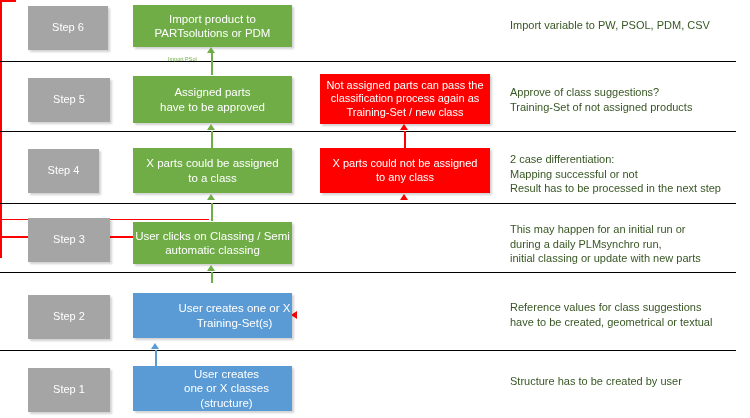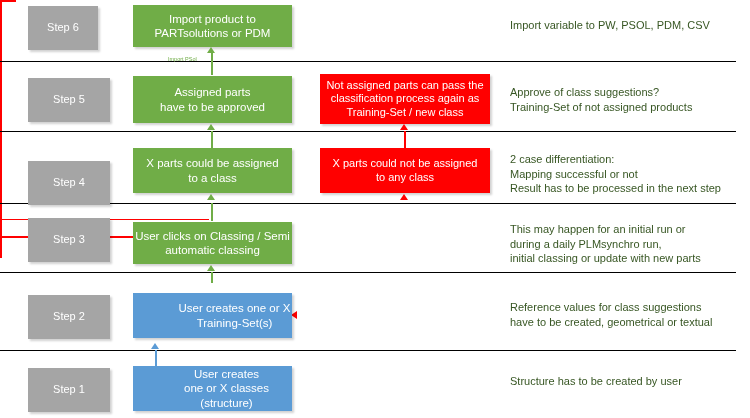--- a/index.html
+++ b/index.html
@@ -109,21 +109,21 @@
 <body>
 
 <div id="stage">
 
   <div class="divider" style="top:61px;"></div>
   <div class="divider" style="top:131px;"></div>
   <div class="divider" style="top:203px;"></div>
   <div class="divider" style="top:272px;"></div>
   <div class="divider" style="top:350px;"></div>
 
-  <div class="box box-step" style="left:28px; top:6px; width:70px; height:44px;">
+  <div class="box box-step" style="left:28px; top:6px; width:80px; height:44px;">
     <span style="white-space: pre-line;">Step 6</span>
   </div>
   <div class="box box-green" style="left:133px; top:5px; width:159px; height:42px;">
     <span style="white-space: pre-line;">Import product to
 PARTsolutions or PDM</span>
   </div>
   <div class="note" style="left: 510px; top: 18px; width: 230px; white-space: pre-line;">Import variable to  PW, PSOL, PDM, CSV</div>
 
   <div class="conn conn-v" style="left:211px; top:53px; height:22px;"></div>
   <div class="arrow arrow-up-green" style="left:207px; top:47px;"></div>
@@ -148,21 +148,21 @@
   <div class="arrow arrow-up-green" style="left:207px; top:124px;"></div>
 
   <div class="conn conn-red" style="left:404px; top:131px; height:17px;"></div>
   <div class="arrow arrow-up-red" style="left:400px; top:124px;"></div>
 
   <div class="conn-red-h" style="left:490px; top:99px; width:16px;"></div>
   <div class="conn-red" style="left:505px; top:99px; height:217px;"></div>
   <div class="conn-red-h" style="left:297px; top:315px; width:209px;"></div>
   <div class="arrow arrow-left-red" style="left:291px; top:311px;"></div>
 
-  <div class="box box-step" style="left:28px; top:149px; width:82px; height:44px;margin-top:12px;">
+  <div class="box box-step" style="left:28px; top:149px; width:71px; height:44px;">
     <span style="white-space: pre-line;">Step 4</span>
   </div>
   <div class="box box-green" style="left:133px; top:148px; width:159px; height:45px;">
     <span style="white-space: pre-line;">X parts could be assigned
 to a class</span>
   </div>
   <div class="box box-red" style="left:320px; top:148px; width:170px; height:45px;">
     <span style="white-space: pre-line;">X parts could not be assigned
 to any class</span>
   </div>

